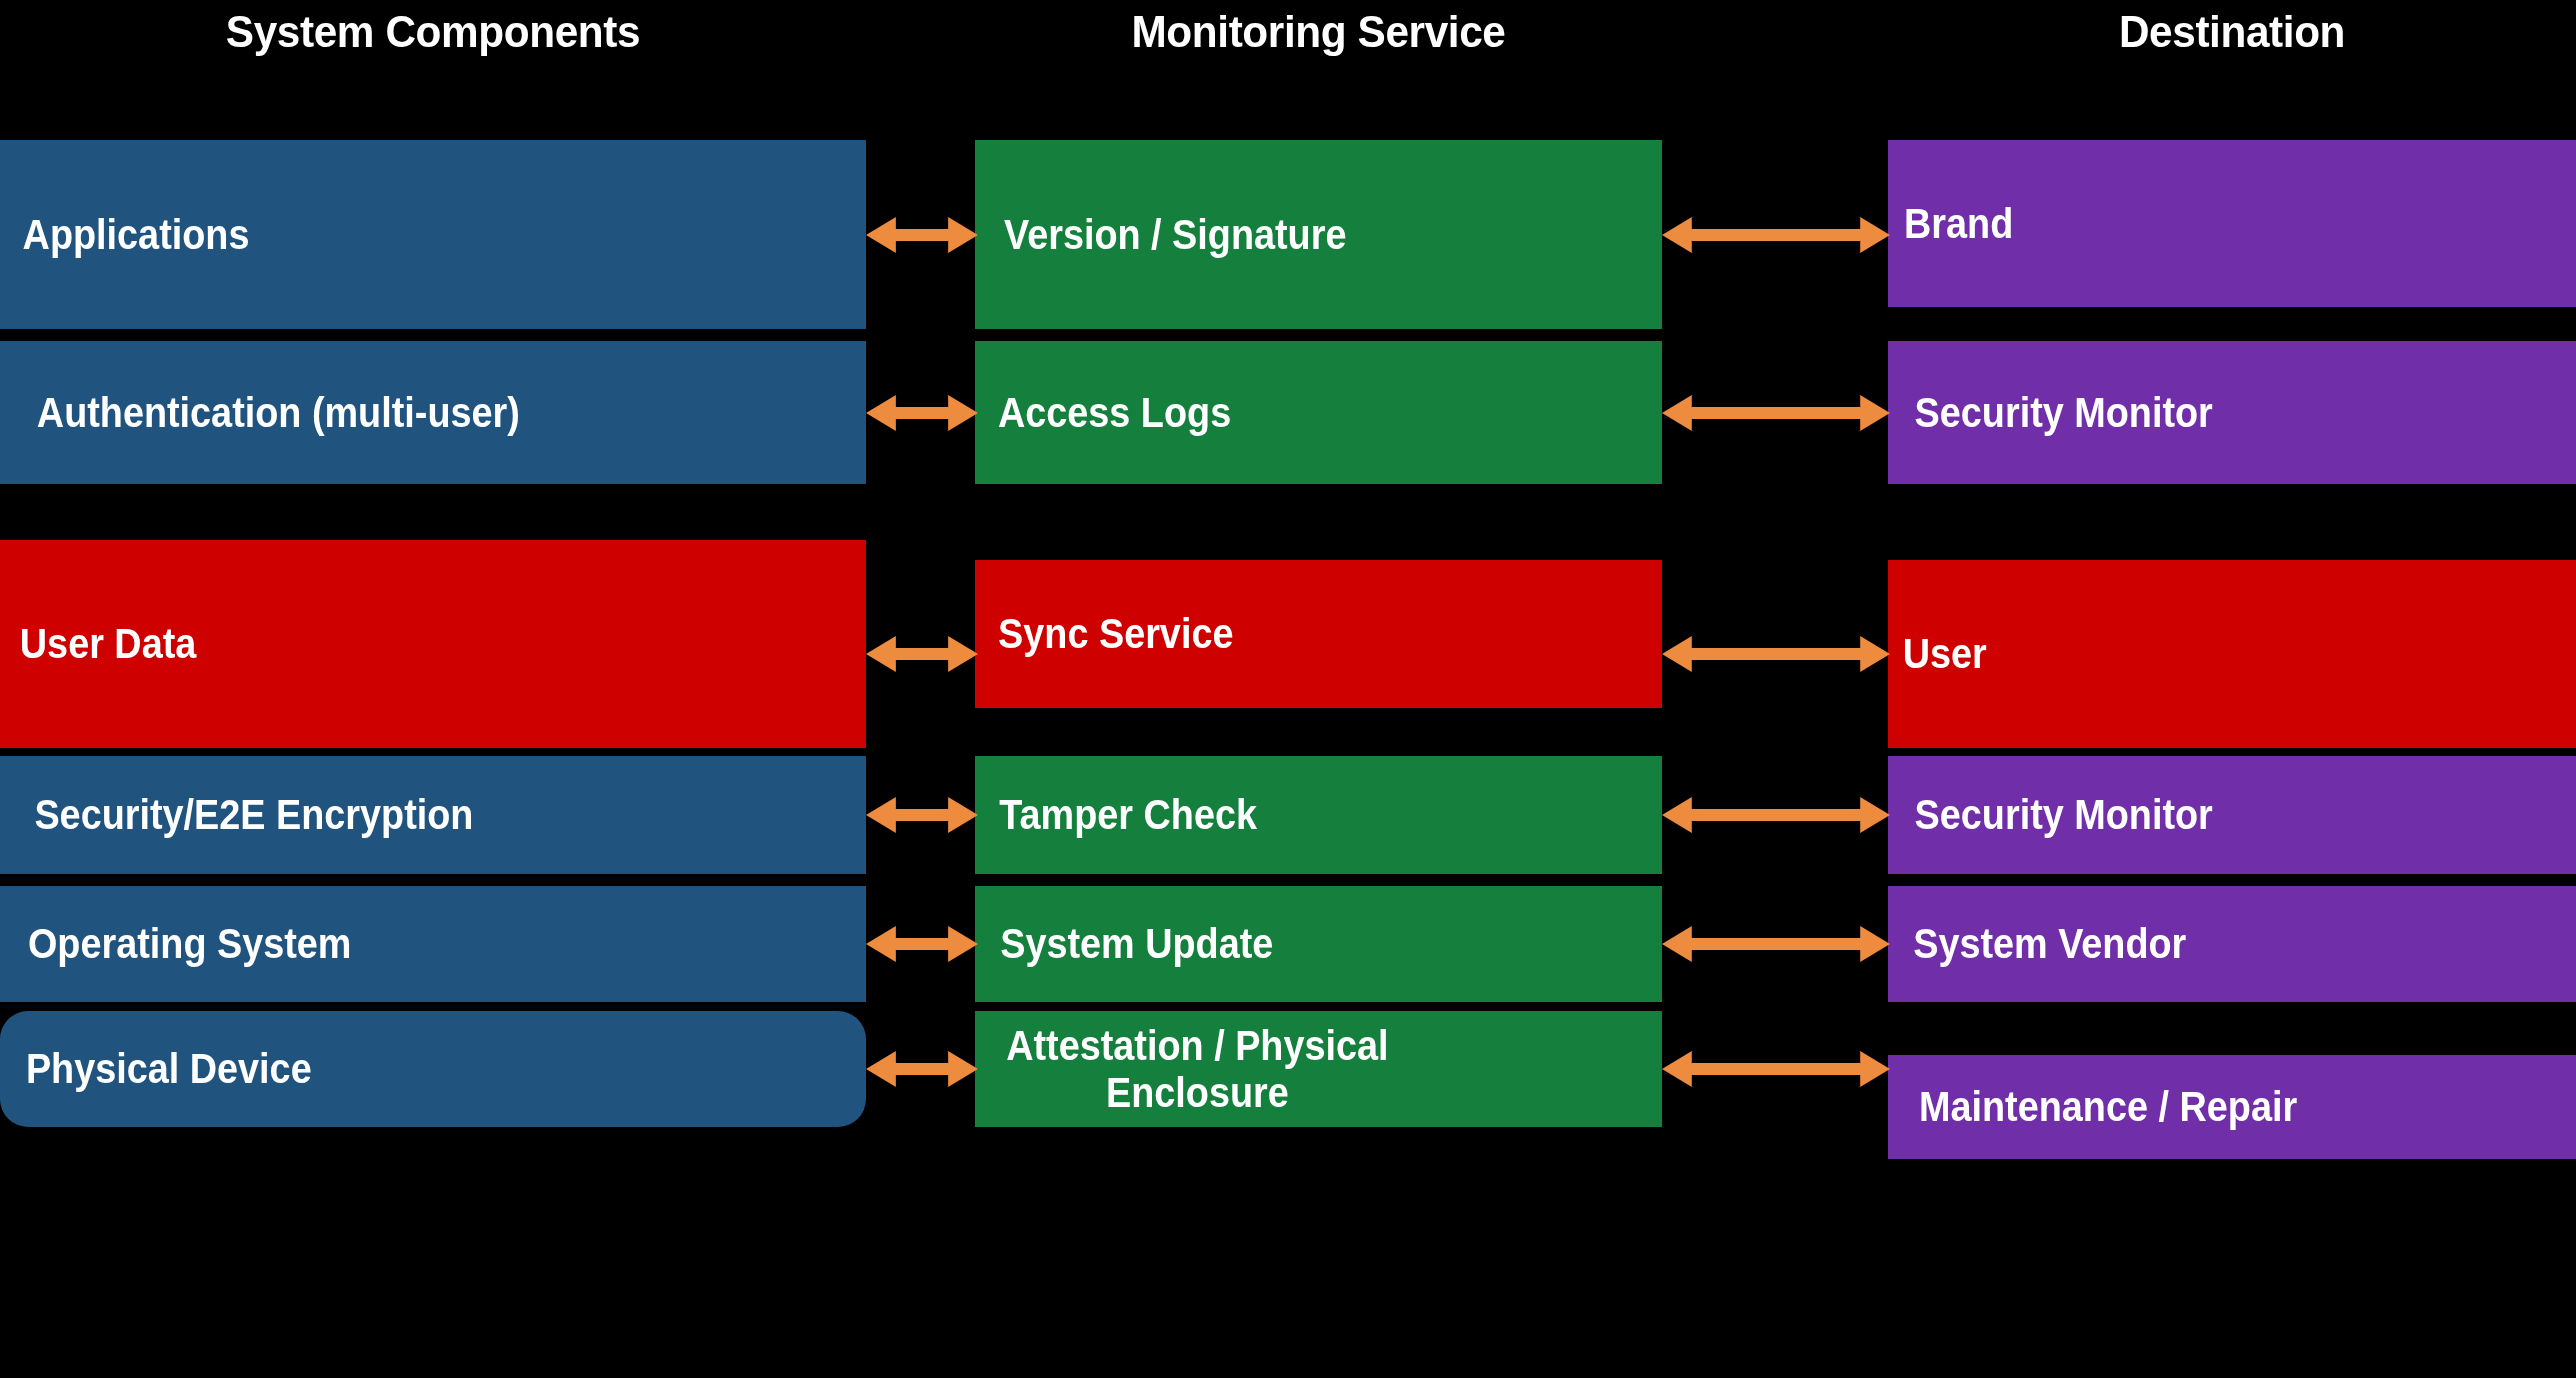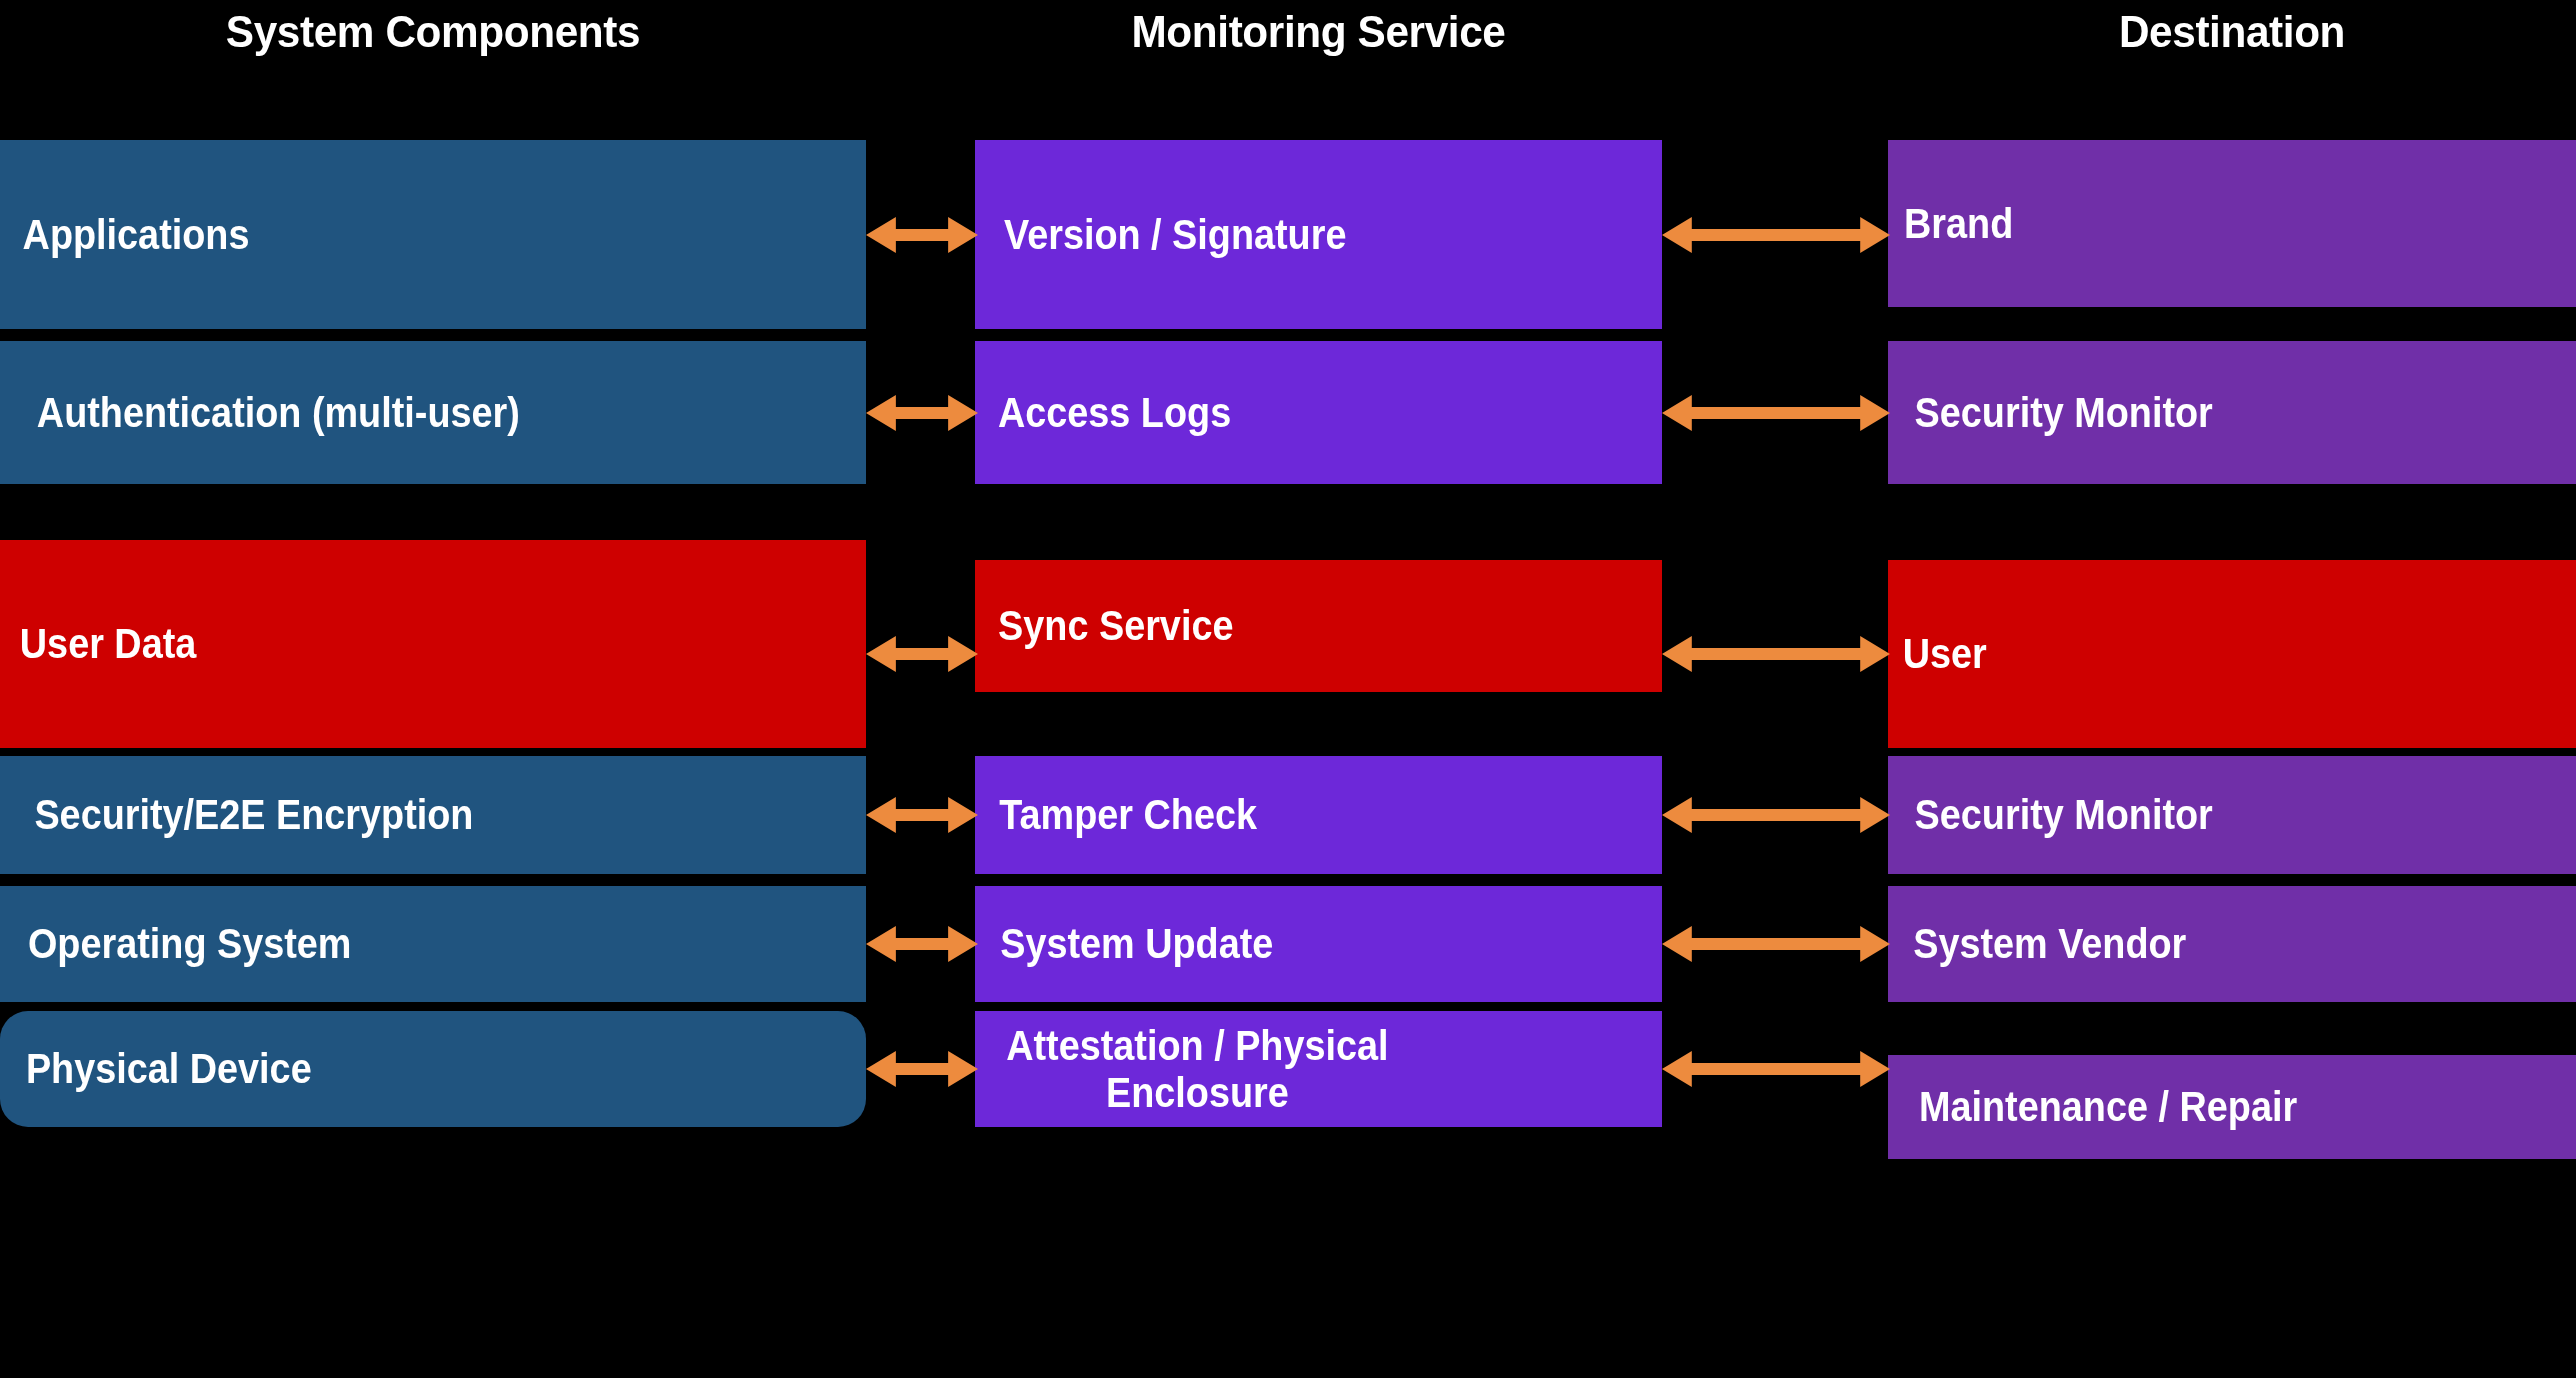--- a/index.html
+++ b/index.html
@@ -67,21 +67,21 @@
     transform: scaleX(0.90);
     transform-origin: center center;
     white-space: pre-line;
   }
 
   .cell.c0 { left: 0px;    width: 866px; }
   .cell.c1 { left: 975px; width: 687px;  }
   .cell.c2 { left: 1888px; width: 688px;  }
 
   .fill-blue   { background: #20547F; }
-  .fill-green  { background: #6d28d9; }
+  .fill-green  { background: #15803d; }
   .fill-purple { background: #702FA8; }
   .fill-red    { background: #CE0000; }
 
   
   .arrow {
     position: absolute;
     height: 48px;
     display: block;
   }
   .arrow svg { display: block; width: 100%; height: 100%; }
@@ -134,21 +134,21 @@
         </svg>
       </div>
       <div class="arrow gap1" style="top: 389px;">
         <svg viewBox="0 0 306 64" preserveAspectRatio="none">
           <polygon fill="#ED8B3E" points="0,32 40,8 40,24 266,24 266,8 306,32 266,56 266,40 40,40 40,56"></polygon>
         </svg>
       </div>
       <div class="cell c0 fill-red" style="top: 540px; height: 208px;">
         <span class="lbl">User Data</span>
       </div>
-      <div class="cell c1 fill-red" style="top: 560px; height: 132px;">
+      <div class="cell c1 fill-red" style="top: 560px; height: 148px;">
         <span class="lbl">Sync Service</span>
       </div>
       <div class="cell c2 fill-red" style="top: 560px; height: 188px;">
         <span class="lbl">User</span>
       </div>
       <div class="arrow gap0" style="top: 630px;">
         <svg viewBox="0 0 150 64" preserveAspectRatio="none">
           <polygon fill="#ED8B3E" points="0,32 40,8 40,24 110,24 110,8 150,32 110,56 110,40 40,40 40,56"></polygon>
         </svg>
       </div>

